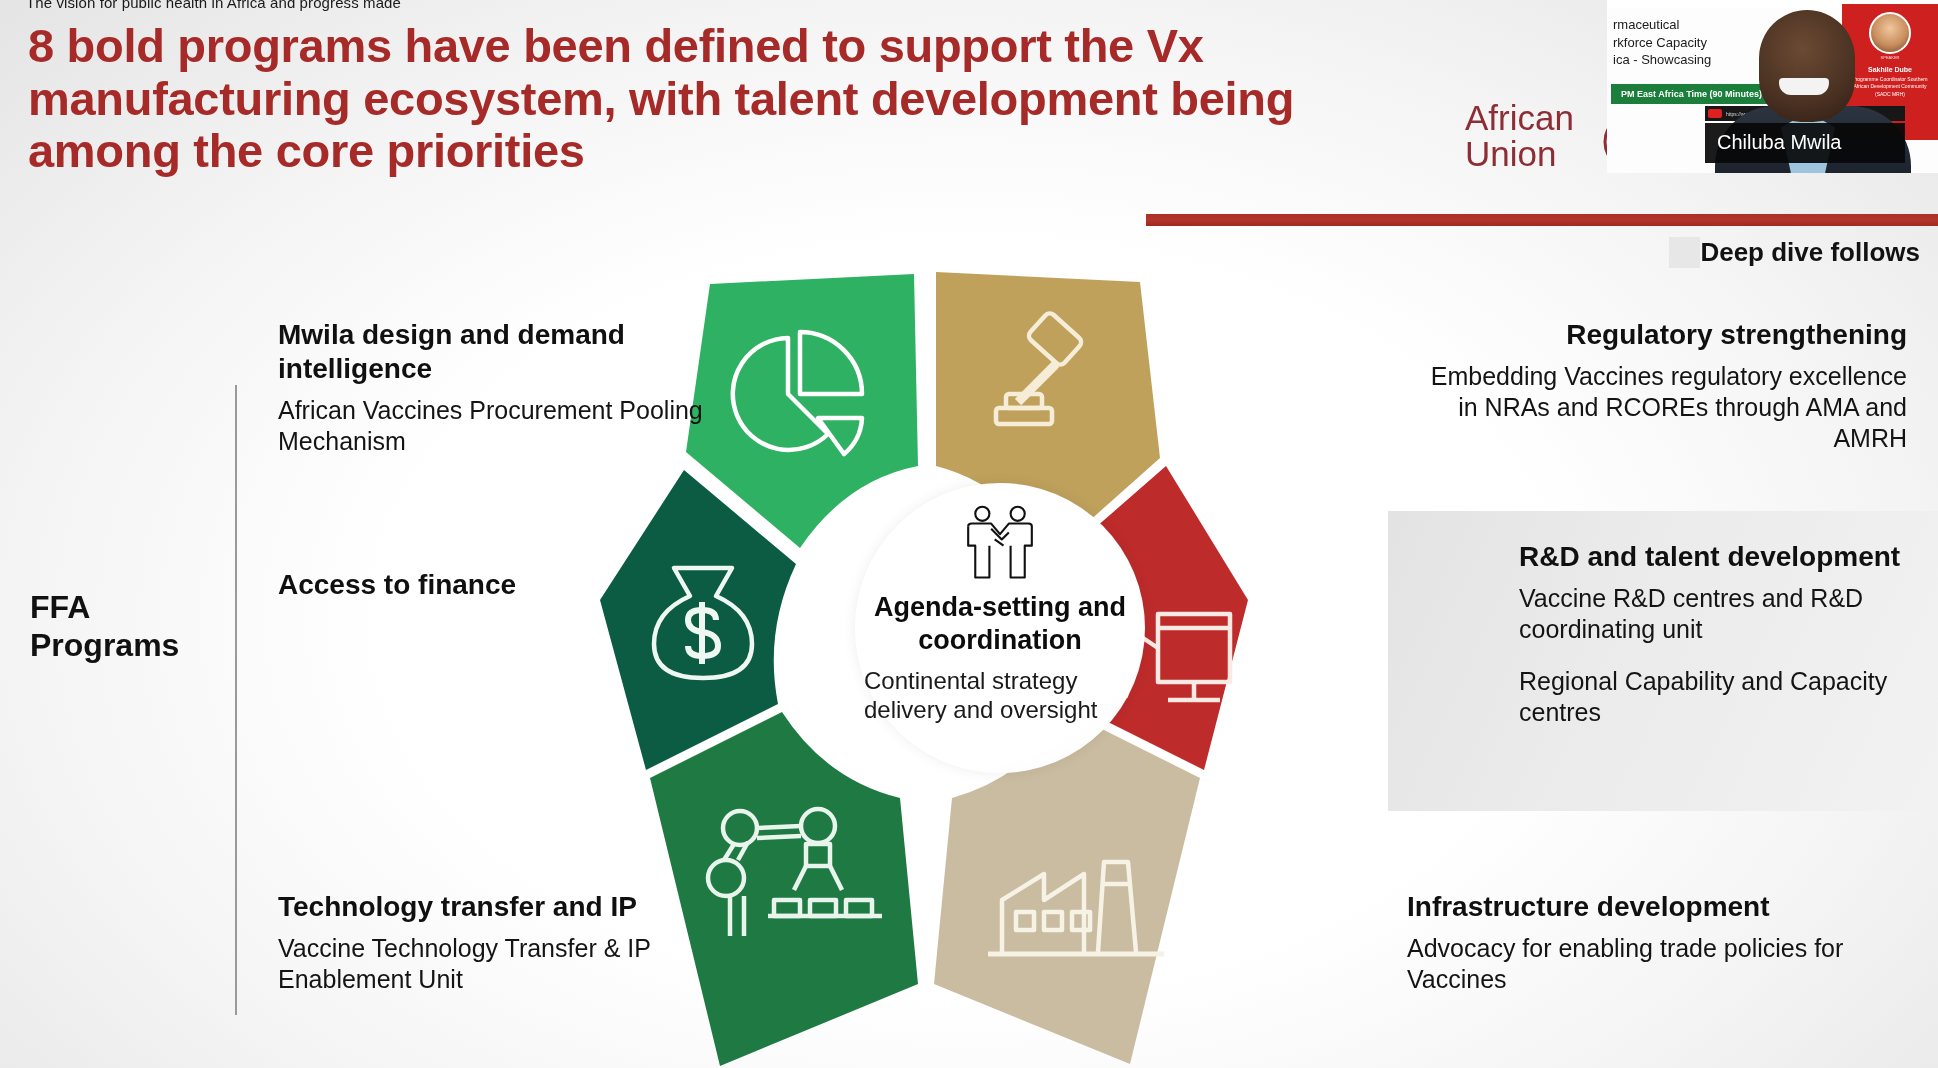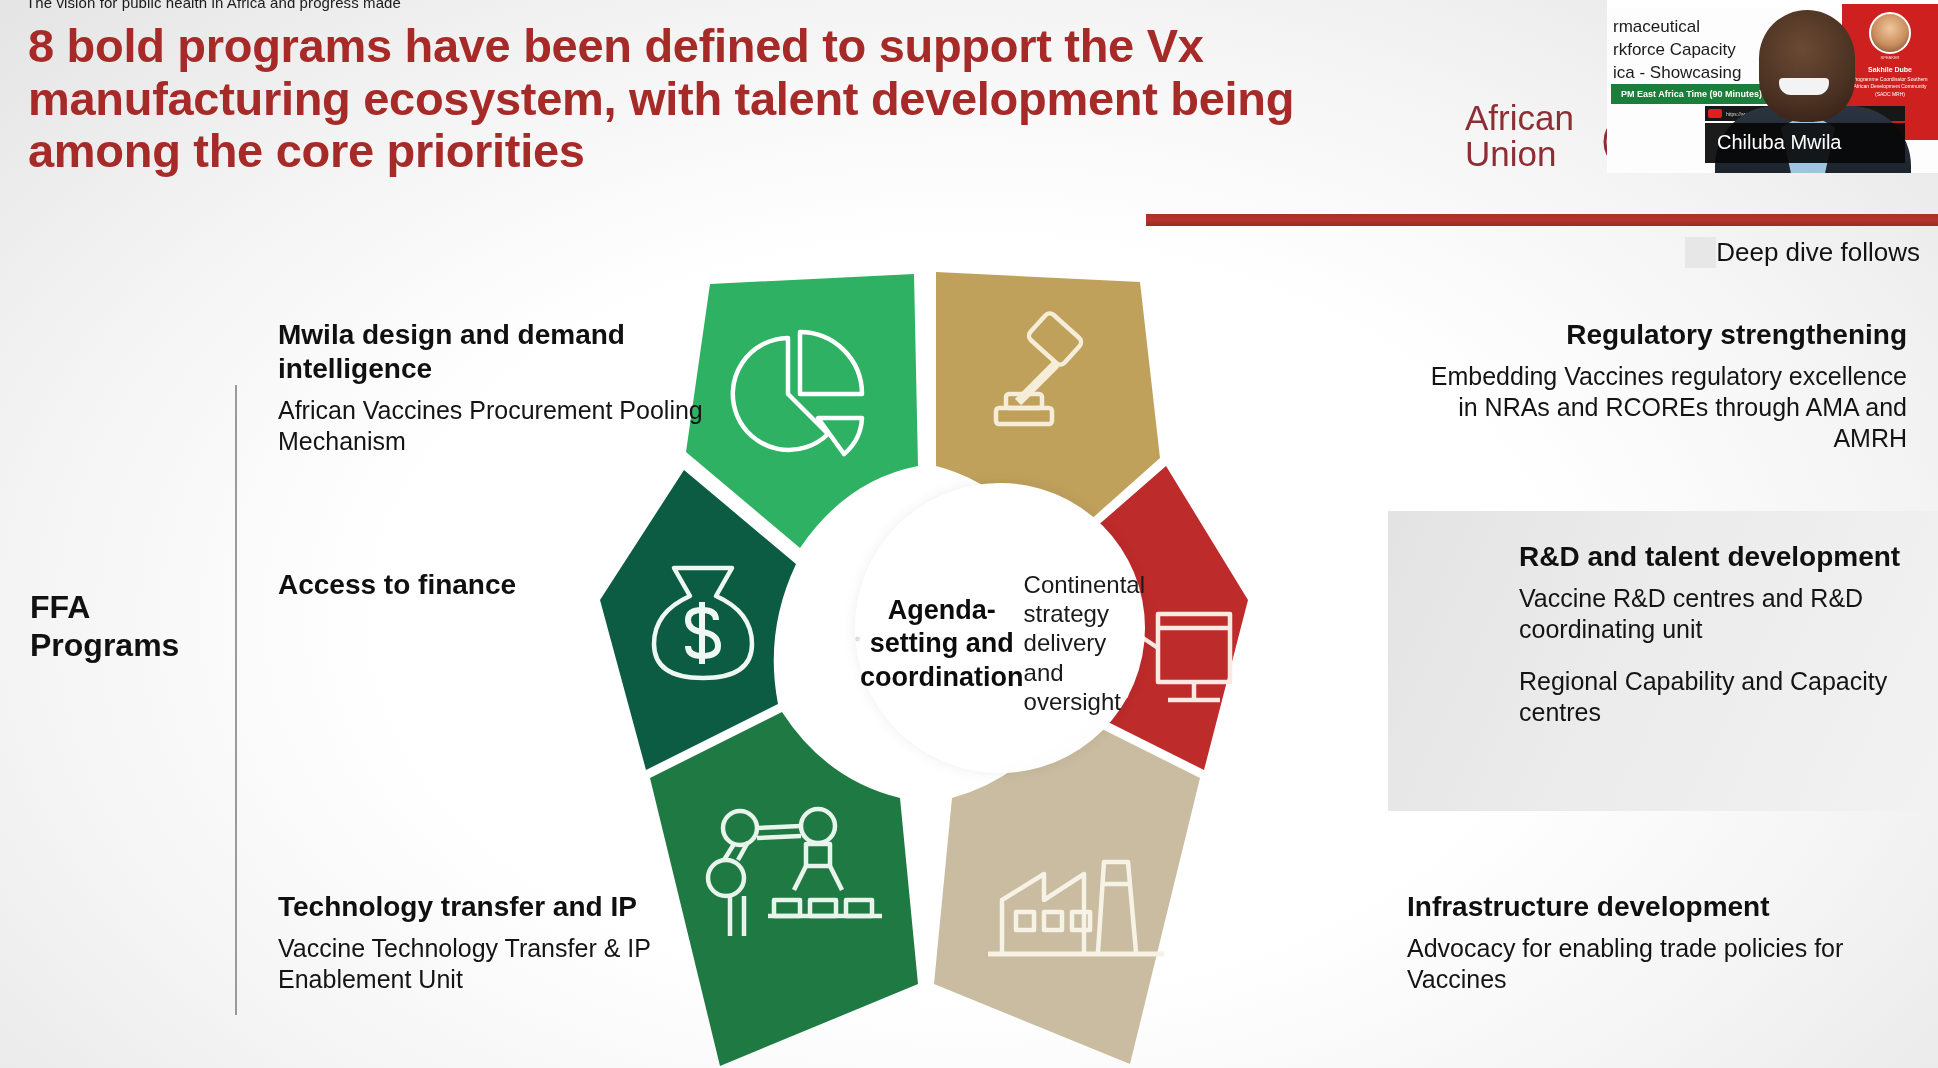--- a/index.html
+++ b/index.html
@@ -34,21 +34,21 @@
 
   
   #red-rule {
     position:absolute; left:1146px; top:214px; width:792px; height:12px;
     background:linear-gradient(to bottom,#A93226 0%,#B4342B 45%,#9e2a20 100%);
   }
 
   
   #legend {
     position:absolute; right:18px; top:237px;
-    display:flex; align-items:center; 
+    display:flex; align-items:center; font-weight:bold;
   }
   #legend-swatch { width:31px; height:31px; background:#e7e7e7; }
   #legend-label { font-size:26px; color:#121212; }
 
   
   #ffa-label {
     position:absolute; left:30px; top:588px; width:170px;
     font-size:32px; font-weight:bold; color:#111; line-height:1.2;
   }
   #ffa-divider {
@@ -83,21 +83,21 @@
 
   
   #flower { position:absolute; left:600px; top:270px; width:800px; height:798px; }
   #flower svg { display:block; width:800px; height:798px; }
 
   
   #centre {
     position:absolute; left:855px; top:483px; width:290px; height:290px;
     border-radius:50%;
     background:radial-gradient(circle at 40% 35%, #ffffff 0%, #ffffff 70%, #f6f6f6 100%);
-    display:flex; flex-direction:row; align-items:center;
+    display:flex; flex-direction:column; align-items:center;
     padding-top:22px;
     box-shadow:0 0 14px rgba(0,0,0,.07);
   }
   #centre-icon { width:90px; height:76px; }
   #centre-title {
     font-size:27px; font-weight:bold; color:#0c0c0c; text-align:center;
     line-height:1.24; margin-top:10px; width:260px;
   }
   #centre-sub {
     font-size:24px; color:#1a1a1a; text-align:left;
@@ -110,21 +110,21 @@
     overflow:hidden; background:#fff;
   }
   #vid-slide { position:absolute; inset:0; background:#fdfdfd; }
   #vid-logobar {
     position:absolute; left:0; top:0; width:100%; height:22px;
     display:flex; align-items:center; justify-content:space-around;
     background:#fff;
   }
   #vid-heads {
     position:absolute; left:6px; top:30px; width:190px;
-    font-size:17px; color:#1b1b1b; line-height:1.35;
+    font-size:13px; color:#1b1b1b; line-height:1.35;
   }
   #vid-greenbar {
     position:absolute; left:4px; top:98px; width:196px; height:20px;
     background:#1b7f3b; color:#fff; font-size:9px; font-weight:bold;
     display:flex; align-items:center; padding-left:10px; white-space:nowrap;
   }
   #vid-redcard {
     position:absolute; right:0; top:18px; width:96px; height:136px;
     background:#cf2020; color:#fff;
     display:flex; flex-direction:column; align-items:center; padding-top:8px;

